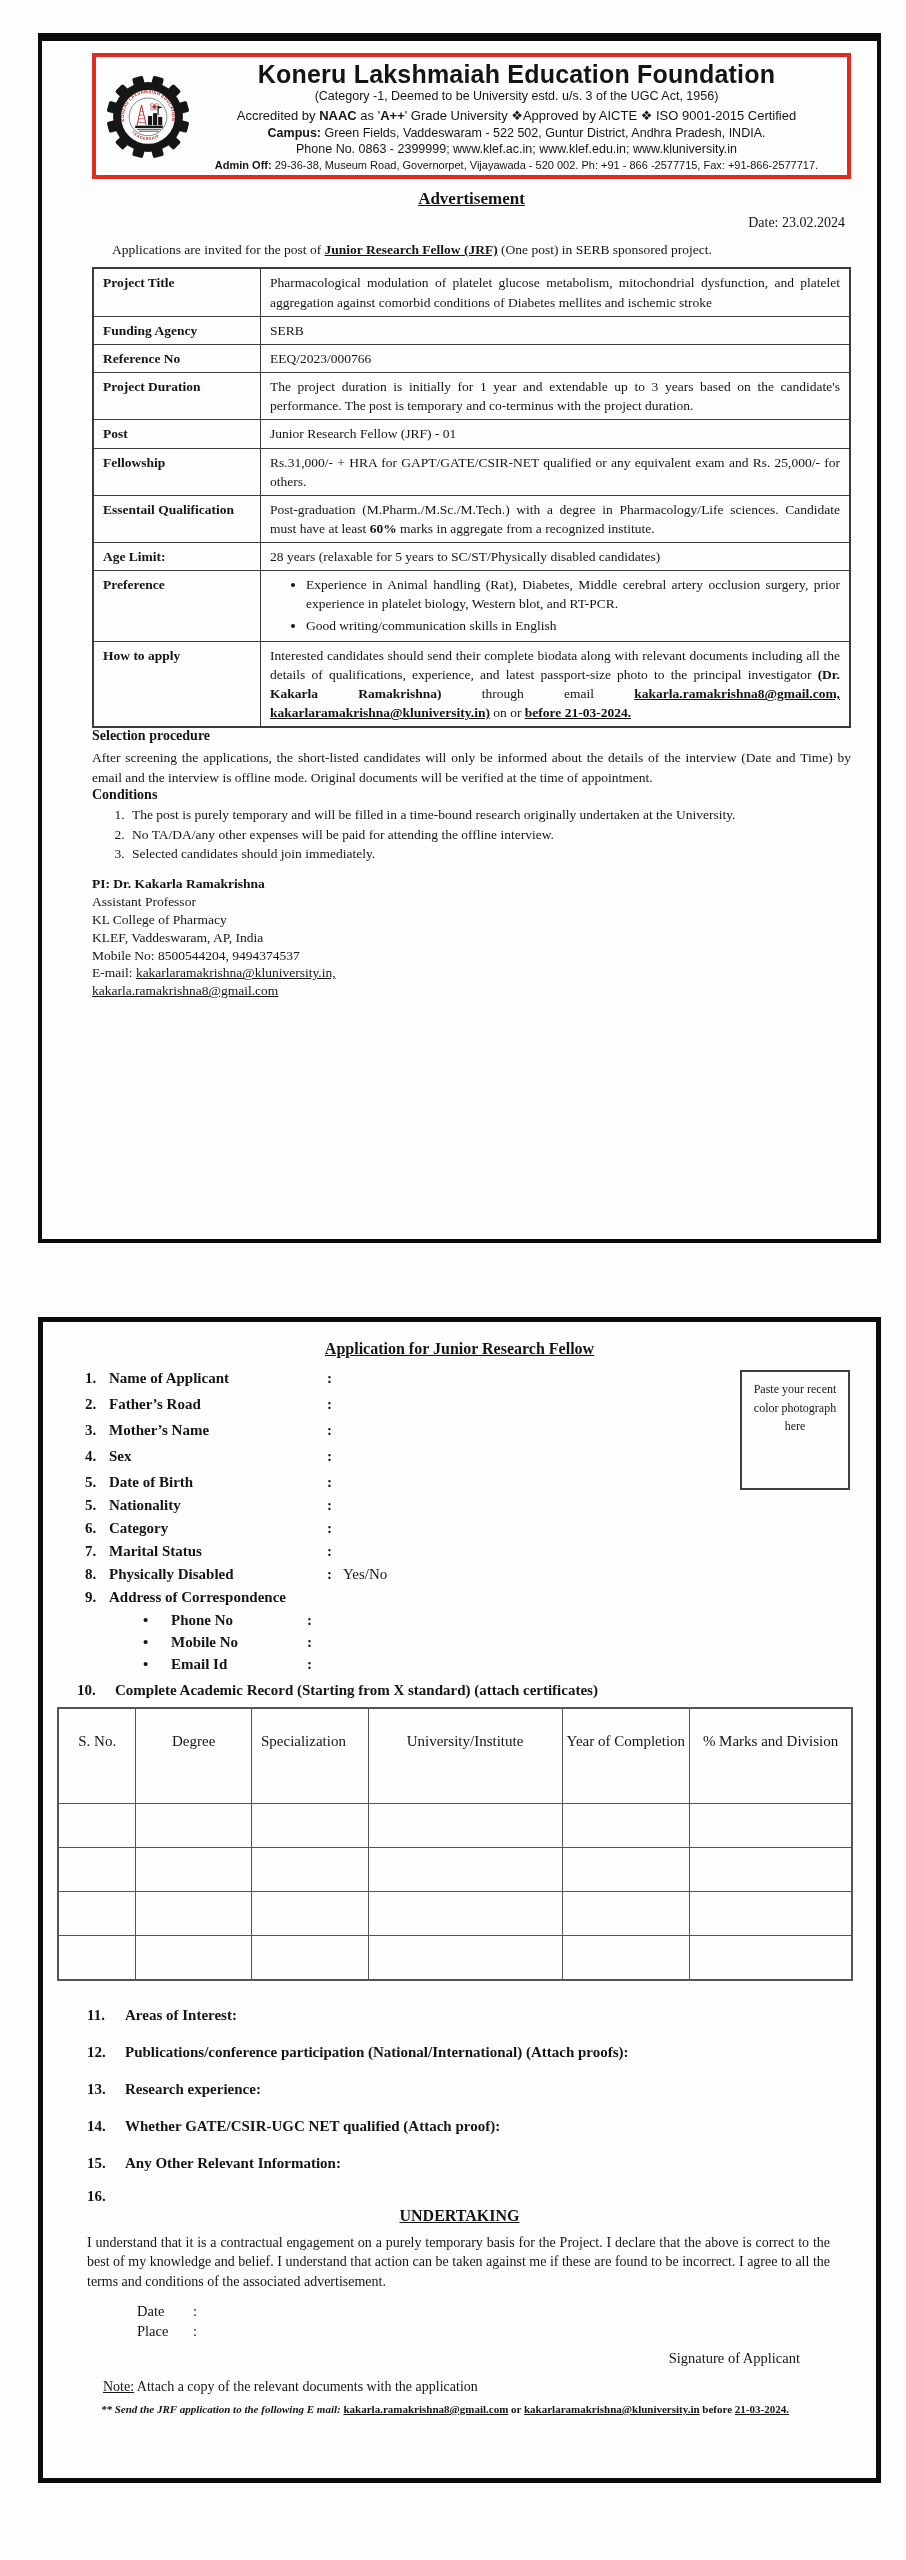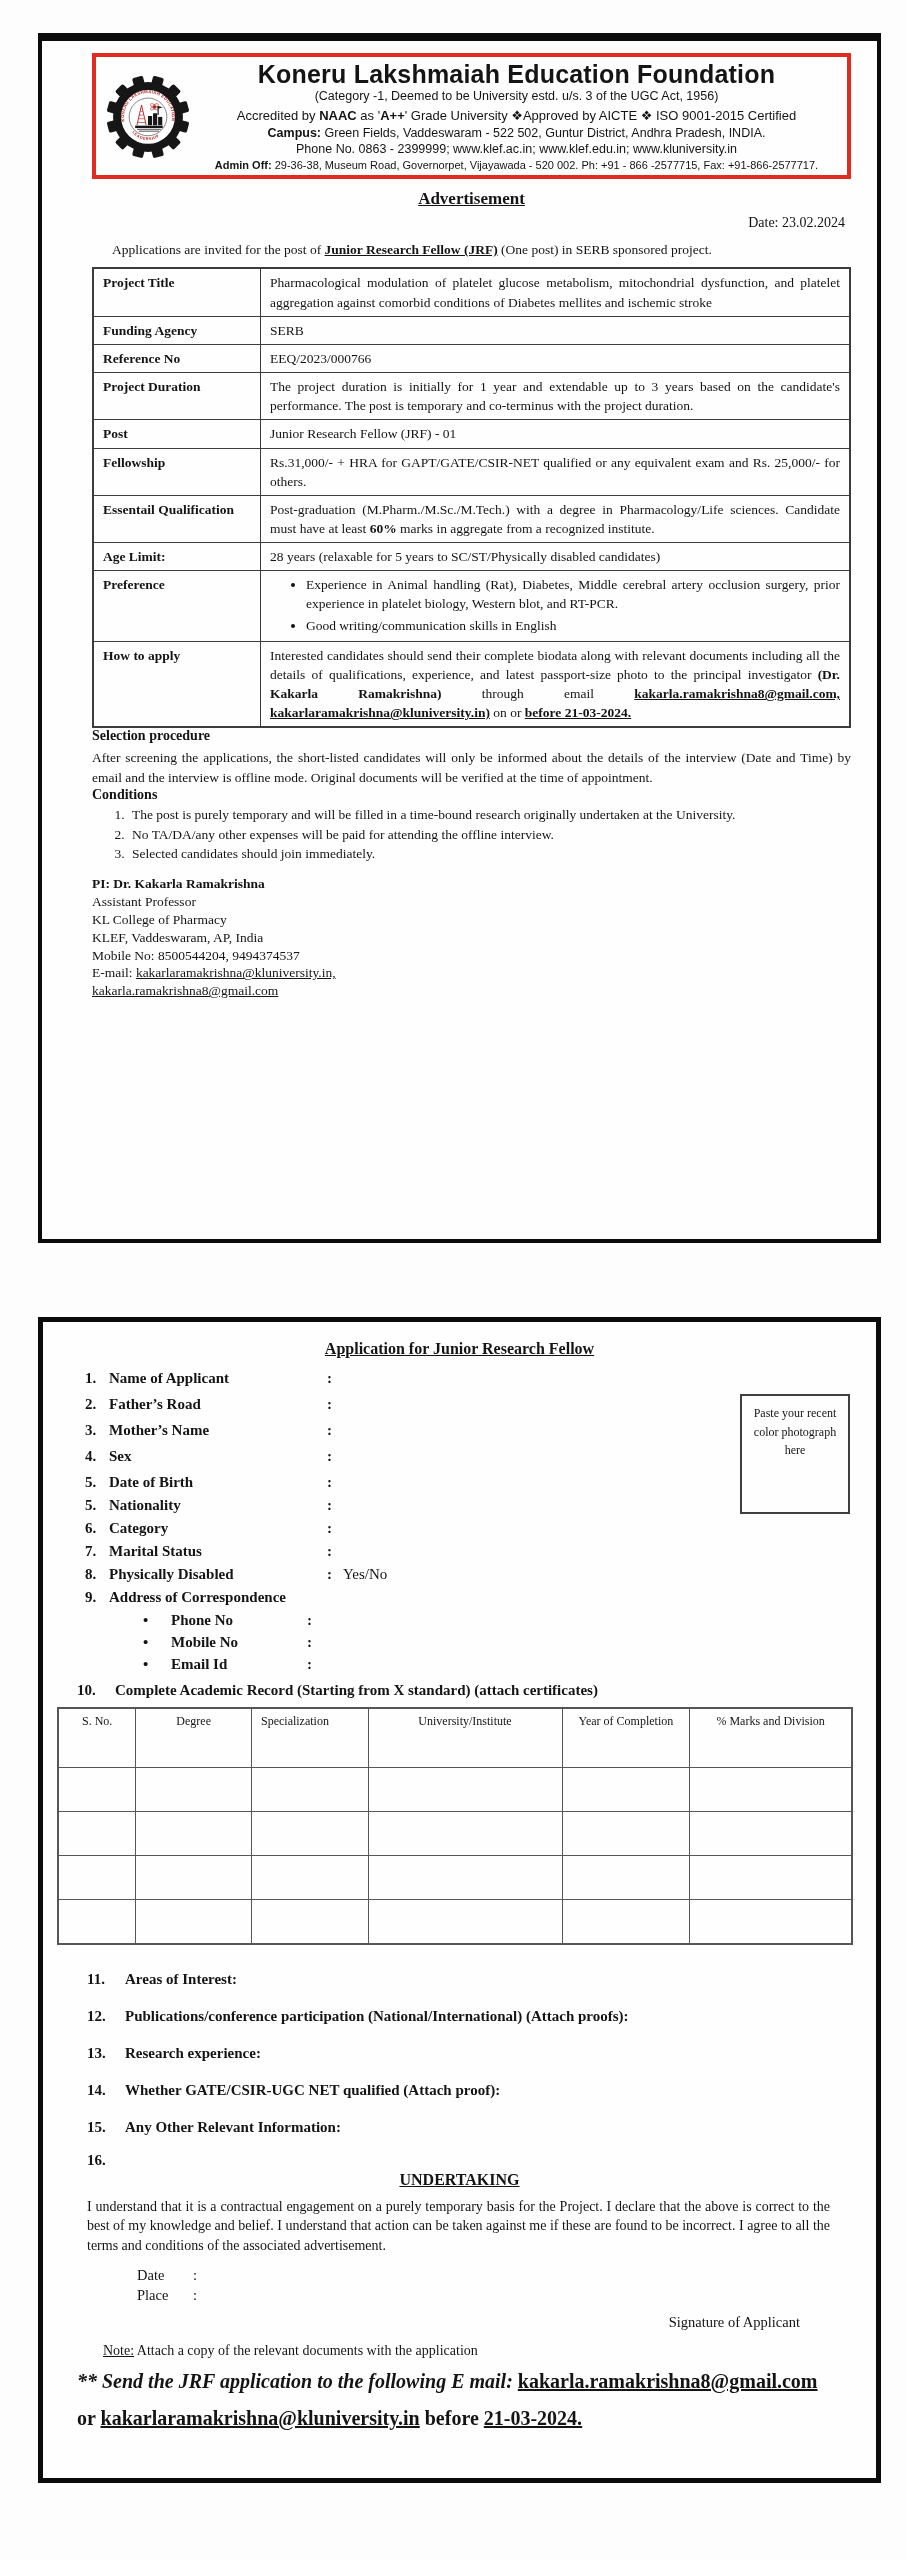--- a/index.html
+++ b/index.html
@@ -49,58 +49,58 @@
   .sec-text{font-size:13.5px;line-height:1.42;text-align:justify;margin-top:4px;}
   .cond-ol{margin:3px 0 0 0;padding-left:36px;font-size:13.5px;line-height:1.4;}
   .cond-ol li{padding-left:4px;margin-bottom:1px;}
 
   .pi-block{margin-top:11px;font-size:13.5px;line-height:1.32;}
   .pi-block .pi-name{font-weight:bold;}
 
   
   .p2-title{text-align:center;font-size:16px;}
   .p2-title span{font-weight:bold;text-decoration:underline;}
-  .photo-box{position:absolute;top:72px;right:26px;width:110px;height:120px;
+  .photo-box{position:absolute;top:48px;right:26px;width:110px;height:120px;
              border:2px solid #3f3f3f;box-sizing:border-box;text-align:center;
              font-size:12px;line-height:1.55;padding:8px 9px 0;}
   .form-items{margin-top:12px;font-size:15px;}
   .fi{font-weight:bold;margin:0 0 9px 12px;}
   .fi .num{display:inline-block;width:24px;}
   .fi .lbl{display:inline-block;width:218px;}
   .fi .col{display:inline-block;width:16px;}
   .fi .val{font-weight:normal;}
   .fi.tight{margin-bottom:6px;}
   .fsub{font-weight:bold;margin:0 0 5px 70px;font-size:15px;}
   .fsub .dot{display:inline-block;width:28px;}
   .fsub .lbl{display:inline-block;width:136px;}
   .fi10{font-weight:bold;margin:9px 0 8px 4px;font-size:15px;}
   .fi10 .num{display:inline-block;width:38px;}
 
   .acad-table{border-collapse:collapse;margin:6px 0 0 -16px;width:796px;border:2px solid #555;}
   .acad-table th,.acad-table td{border:1px solid #555;font-weight:normal;}
-  .acad-table th{font-size:12px;text-align:center;padding:5px 4px;line-height:1.25;height:48px;vertical-align:top;}
+  .acad-table th{font-size:15px;text-align:center;padding:23px 4px;line-height:1.25;height:48px;vertical-align:top;}
   .acad-table th.th-spec{word-break:break-all;text-align:left;padding-left:9px;}
   .acad-table td{height:41px;}
   .c-sno{width:68px;}.c-deg{width:106px;}.c-spec{width:102px;}
   .c-uni{width:184px;}.c-yoc{width:118px;}.c-mks{width:152px;}
 
   .nline{font-weight:bold;font-size:15px;margin:20px 0 0 14px;}
   .nline .num{display:inline-block;width:38px;}
   .nline.first{margin-top:26px;}
   .nline.last{margin-top:16px;}
 
   .undertaking-head{text-align:center;font-size:16px;margin-top:2px;}
   .undertaking-head span{font-weight:bold;text-decoration:underline;}
   .undertaking-text{margin:8px 16px 0 14px;font-size:14px;line-height:1.38;text-align:justify;}
   .dp{margin:12px 0 0 64px;font-size:14.5px;}
   .dp .lbl{display:inline-block;width:56px;}
   .dp.place{margin-top:3px;}
   .sig-line{text-align:right;margin:10px 46px 0 0;font-size:14.5px;}
   .note-line{margin:12px 0 0 30px;font-size:14px;}
-  .send-line{margin:4px 10px 0 4px;font-size:20px;line-height:1.85;}
+  .send-line{margin:4px 10px 0 28px;font-size:11px;line-height:1.85;}
 </style>
 </head>
 <body>
 
 <div class="page" id="page1">
 
   <div class="khead">
     <svg width="92" height="106" viewBox="0 0 100 108">
       <g transform="translate(50,55)">
         <g fill="#161616">

